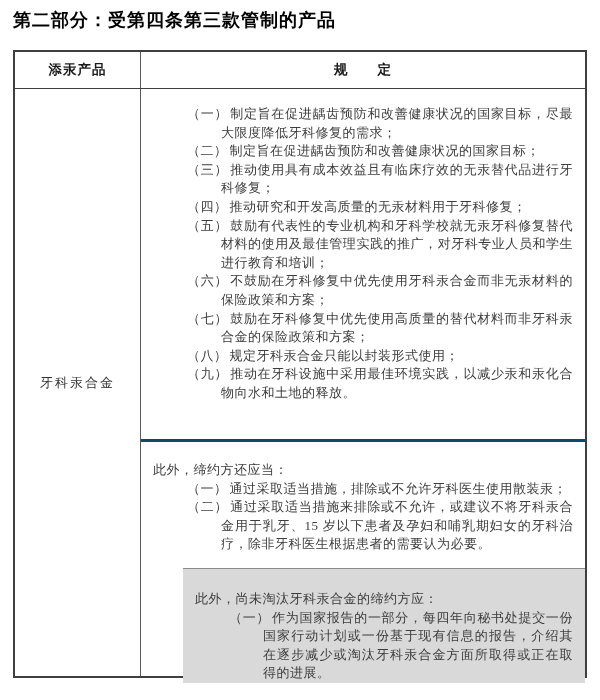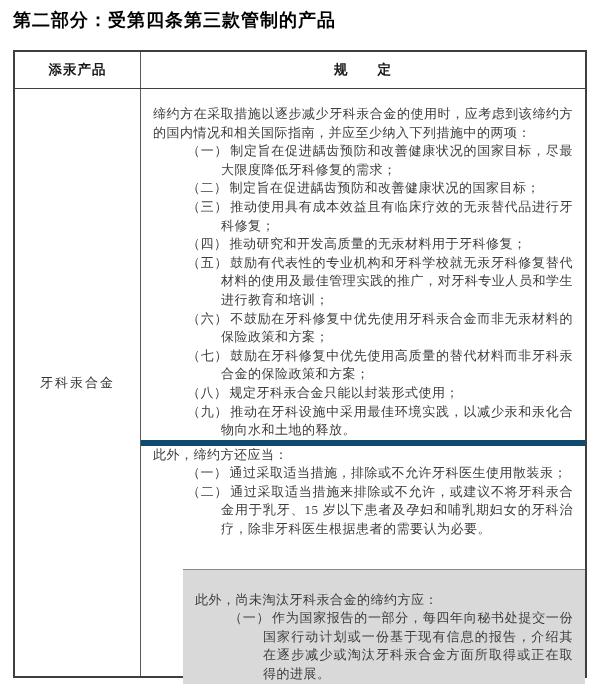--- a/index.html
+++ b/index.html
@@ -50,21 +50,21 @@
 
   .reg-col { flex: 1 1 auto; display: flex; flex-direction: column; min-width: 0; }
 
   .sec {
     padding: 0 12px;
     font-size: 13px; line-height: 18.6px; letter-spacing: 0.5px;
     text-align: justify; text-justify: inter-character;
     color: #3d3d3d;
   }
   .sec-1 { flex: 0 0 350px; padding-top: 16px; }
-  .sec-2 { flex: 0 0 129px; border-top: 6px solid #0c4a6e; }
+  .sec-2 { flex: 0 0 129px; padding-top: 19px; border-top: 3px solid #0c4a6e; }
   .sec-3 { flex: 0 0 110px; padding-top: 21px; border-top: 1px solid #8a8a8a; margin-left: 42px; }
   .sec-3.shaded { background: #d9d9d9; }
 
   .intro { text-align: justify; }
   .item { padding-left: 68px; text-indent: -34px; }
   .marker { margin-right: 2px; }
 </style>
 </head>
 <body>
 
@@ -79,21 +79,20 @@
       <div class="hcell right">规　　定</div>
     </div>
 
     <div class="body-row">
 
       <div class="product-cell">牙科汞合金</div>
 
       <div class="reg-col">
 
         <div class="sec sec-1">
-          <p class="intro">缔约方在采取措施以逐步减少牙科汞合金的使用时，应考虑到该缔约方的国内情况和相关国际指南，并应至少纳入下列措施中的两项：</p>
           <div class="item"><span class="marker">（一）</span><span>制定旨在促进龋齿预防和改善健康状况的国家目标，尽最大限度降低牙科修复的需求；</span></div>
           <div class="item"><span class="marker">（二）</span><span>制定旨在促进龋齿预防和改善健康状况的国家目标；</span></div>
           <div class="item"><span class="marker">（三）</span><span>推动使用具有成本效益且有临床疗效的无汞替代品进行牙科修复；</span></div>
           <div class="item"><span class="marker">（四）</span><span>推动研究和开发高质量的无汞材料用于牙科修复；</span></div>
           <div class="item"><span class="marker">（五）</span><span>鼓励有代表性的专业机构和牙科学校就无汞牙科修复替代材料的使用及最佳管理实践的推广，对牙科专业人员和学生进行教育和培训；</span></div>
           <div class="item"><span class="marker">（六）</span><span>不鼓励在牙科修复中优先使用牙科汞合金而非无汞材料的保险政策和方案；</span></div>
           <div class="item"><span class="marker">（七）</span><span>鼓励在牙科修复中优先使用高质量的替代材料而非牙科汞合金的保险政策和方案；</span></div>
           <div class="item"><span class="marker">（八）</span><span>规定牙科汞合金只能以封装形式使用；</span></div>
           <div class="item"><span class="marker">（九）</span><span>推动在牙科设施中采用最佳环境实践，以减少汞和汞化合物向水和土地的释放。</span></div>
         </div>

